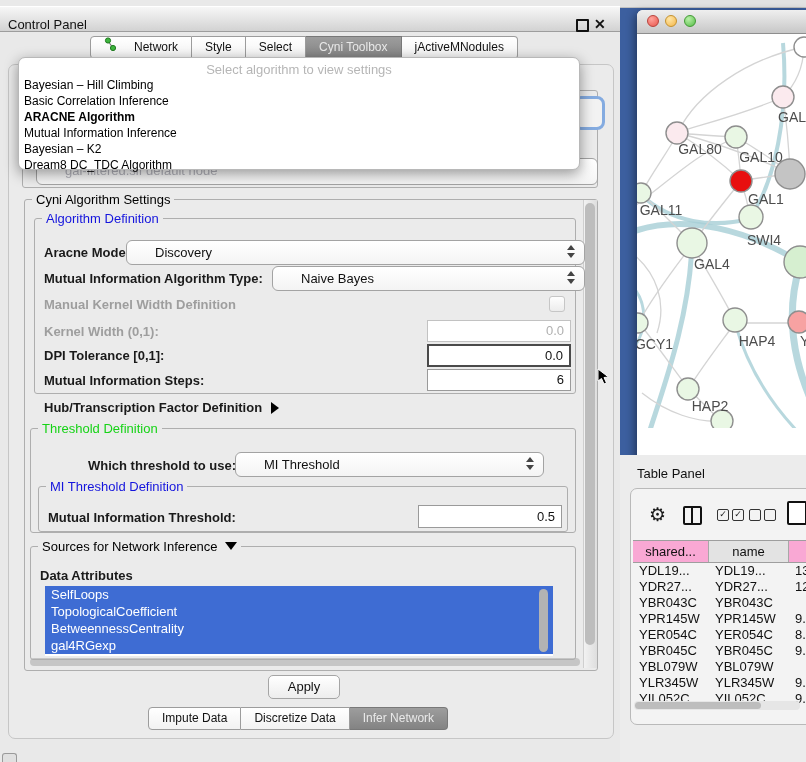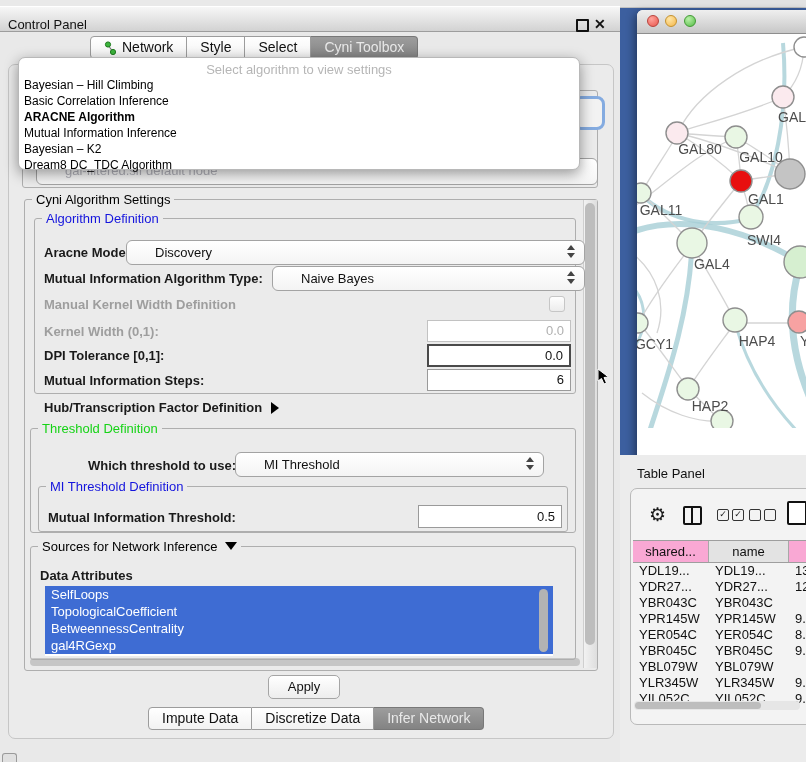--- a/index.html
+++ b/index.html
@@ -10,21 +10,21 @@
   .b{font-weight:bold;}
   .grayed{color:#9e9e9e;}
   
   .cp-titlebar{left:0;top:6px;width:620px;height:24px;
     background:linear-gradient(#f7f7f7,#d2d2d2);border-top:1px solid #ffffff;border-bottom:1px solid #9d9d9d;}
   .cp-title{left:8px;top:10px;font-size:13px;color:#111;}
   .float-btn{left:576px;top:12px;width:9px;height:9px;border:2px solid #111;border-radius:1px;}
   .close-btn{left:594px;top:9px;font-size:14px;font-weight:bold;color:#111;}
   .tabrow{display:flex;}
   .seg{border:1px solid #9c9c9c;border-left:none;background:linear-gradient(#ffffff,#f2f2f2);
-       height:21px;line-height:21px;padding:0 13px;font-size:14px;color:#111;white-space:nowrap;display:flex;align-items:center;gap:5px;}
+       height:21px;line-height:21px;padding:0 13px;font-size:12px;color:#111;white-space:nowrap;display:flex;gap:17px;}
   .seg:first-child{border-left:1px solid #9c9c9c;border-radius:4px 0 0 4px;}
   .seg:last-child{border-radius:0 4px 4px 0;}
   .seg.sel{background:linear-gradient(#9d9d9d,#838383);color:#e9e9e9;border-color:#787878;}
   .cp-panel{left:8px;top:64px;width:604px;height:673px;background:#ebebeb;border:1px solid #c6c6c6;border-radius:7px;}
   .group{border:1px solid #aeaeae;border-radius:3px;}
   .gtitle{font-size:13px;background:#ebebeb;padding:0 4px;white-space:nowrap;}
   .blue-t{color:#1414dd;}
   .green-t{color:#16d316;}
   .combo{background:linear-gradient(#ffffff,#f4f4f4);border:1px solid #a3a3a3;border-radius:6px;
          font-size:13px;color:#111;line-height:23px;padding-left:28px;}
@@ -99,20 +99,23 @@
       <span>Network</span>
     </div>
     <div class="seg">
       <span>Style</span>
     </div>
     <div class="seg">
       <span>Select</span>
     </div>
     <div class="seg sel">
       <span>Cyni Toolbox</span>
+    </div>
+    <div class="seg">
+      <span>jActiveMNodules</span>
     </div>
   </div>
 
 <div class="abs cp-panel"></div>
 
 <div class="abs group" style="left:22px;top:90px;width:574px;height:96px;"></div>
 <div class="abs" style="left:573px;top:96px;width:26px;height:28px;border:3px solid #84abe0;border-radius:8px;background:#f2f2f2;"></div>
 <div class="abs combo" style="left:36px;top:158px;width:532px;height:25px;color:#b4b4bc;">
   <span>gal-filtered.sif default node</span>
 </div>

